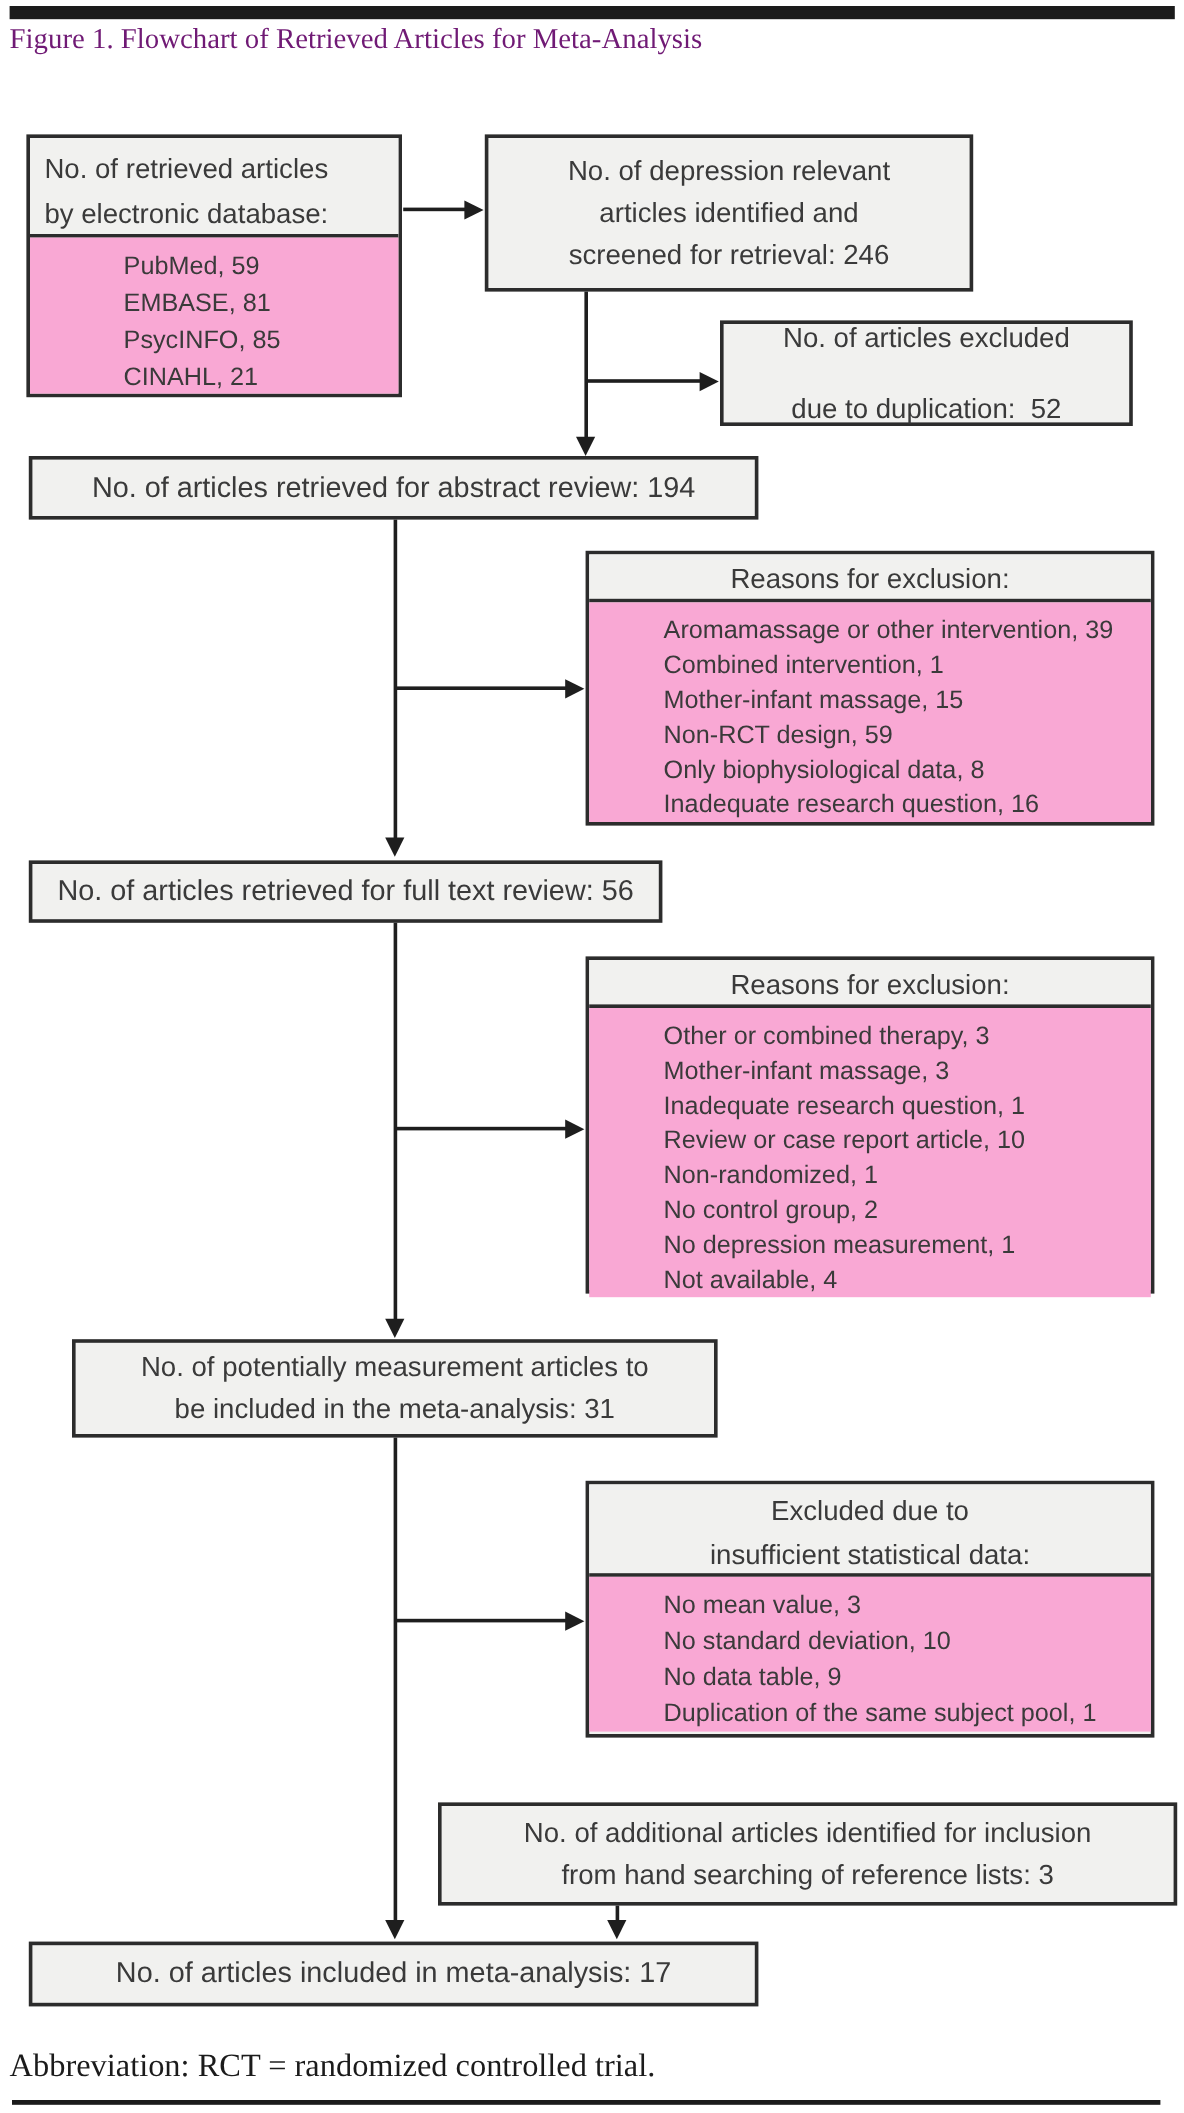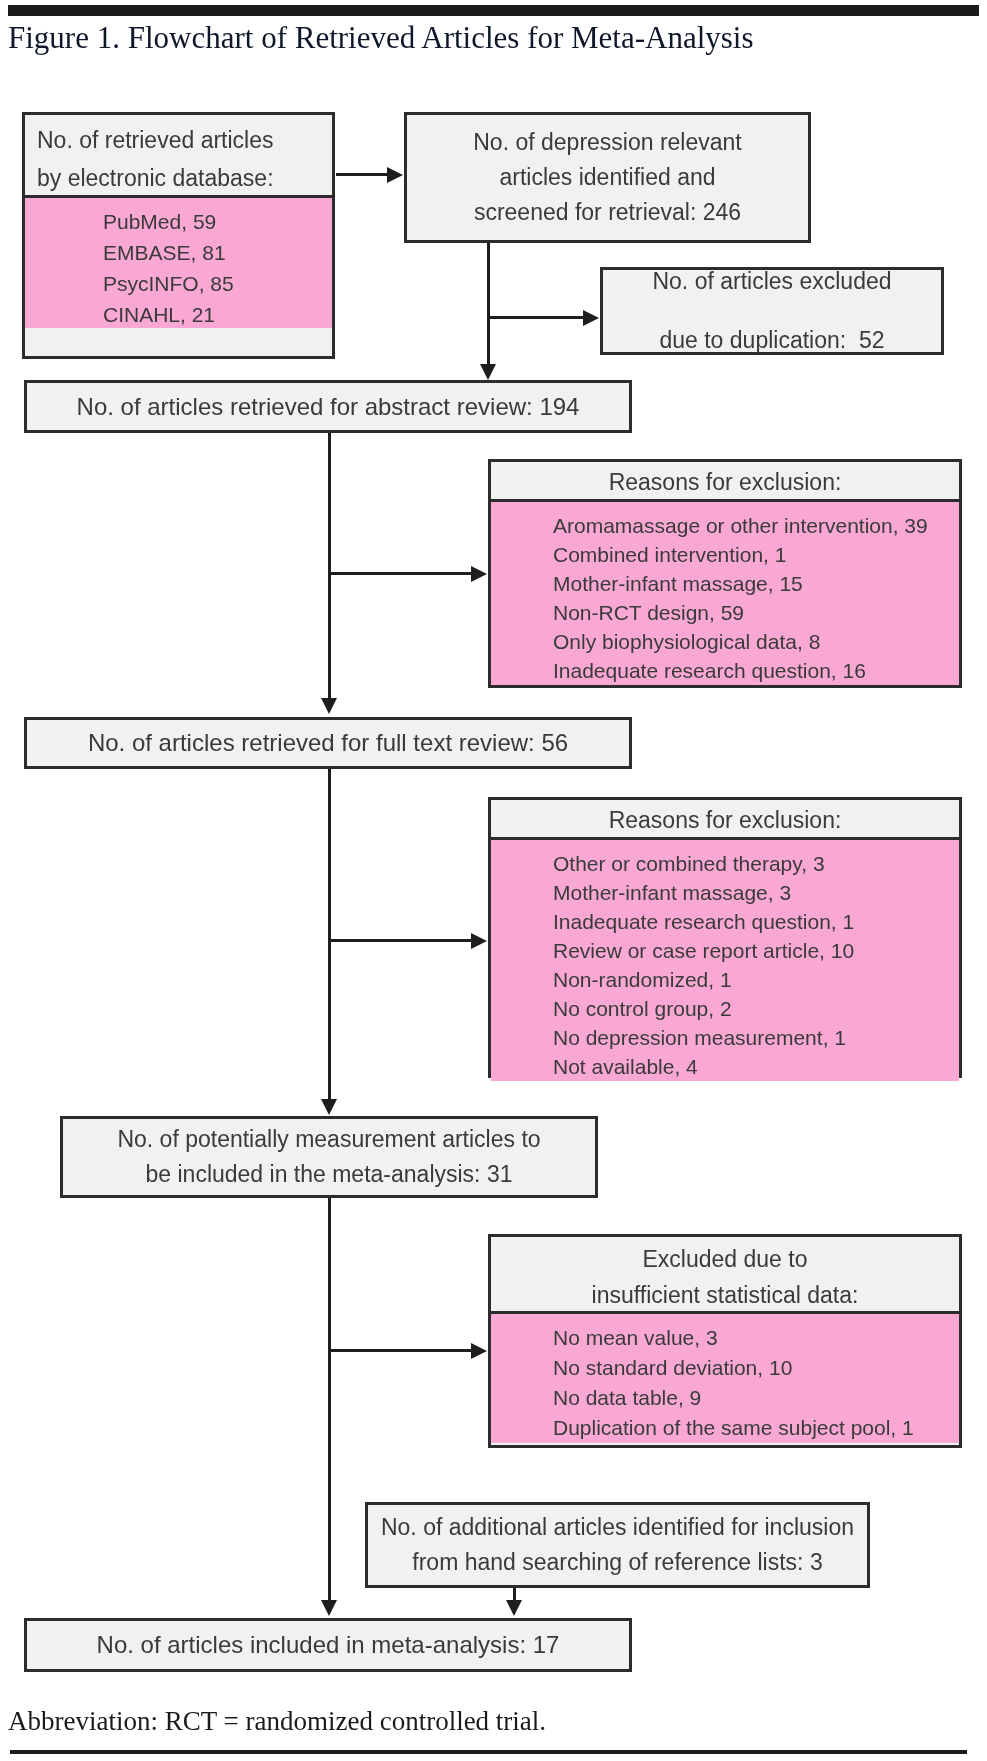--- a/index.html
+++ b/index.html
@@ -3,22 +3,22 @@
 <meta charset="utf-8">
 <style>
   html,body { margin:0; padding:0; background:#ffffff; }
   #page {
     position:relative; width:987px; height:1761px; background:#ffffff;
     font-family:"Liberation Sans", sans-serif; overflow:hidden;
   }
   .rule { position:absolute; background:#1b1b1b; }
   .title {
     position:absolute; left:8px; top:20px; width:975px;
-    font-family:"Liberation Serif", serif; font-size:31px; font-weight:400;
-    color:#0f172a; letter-spacing:0px;
+    font-family:"Liberation Serif", serif; font-size:24px; font-weight:400;
+    color:#701a75; letter-spacing:0px;
   }
   .footnote {
     position:absolute; left:8px; top:1706px; width:975px;
     font-family:"Liberation Serif", serif; font-size:27px; color:#1b1b1b;
   }
   .box {
     position:absolute; box-sizing:border-box;
     border:3px solid #2c2c2c; background:#f1f1ef; color:#3a3a3a;
   }
   .center { text-align:center; }
@@ -57,21 +57,21 @@
 </style>
 </head>
 <body>
 
 <div id="page">
 
   <div class="rule" style="left:8px; top:5px; width:971px; height:11px;"></div>
 
   <div class="title">Figure 1. Flowchart of Retrieved Articles for Meta-Analysis</div>
 
-  <div class="box" id="db-box" style="left:22px; top:112px; width:313px; height:247px;">
+  <div class="box" id="db-box" style="left:22px; top:112px; width:313px; height:219px;">
     <div class="box-header">
         <div class="hdr-line">No. of retrieved articles</div>
         <div class="hdr-line">by electronic database:</div>
       </div>
     <div class="box-body">
         <div class="item-line">PubMed, 59</div>
         <div class="item-line">EMBASE, 81</div>
         <div class="item-line">PsycINFO, 85</div>
         <div class="item-line">CINAHL, 21</div>
       </div>
@@ -112,21 +112,21 @@
     <div class="box-body">
         <div class="item-line">Aromamassage or other intervention, 39</div>
         <div class="item-line">Combined intervention, 1</div>
         <div class="item-line">Mother-infant massage, 15</div>
         <div class="item-line">Non-RCT design, 59</div>
         <div class="item-line">Only biophysiological data, 8</div>
         <div class="item-line">Inadequate research question, 16</div>
       </div>
   </div>
 
-  <div class="box vcenter center big" style="left:24px; top:717px; width:608px; height:52px;">
+  <div class="box vcenter center big" style="left:24px; top:717px; width:528px; height:52px;">
     <div class="line">No. of articles retrieved for full text review: 56</div>
   </div>
 
   <div class="vline" style="left:328px; top:769px; height:331px;"></div>
   <div class="arrow-down" style="left:321px; top:1099px;"></div>
 
   <div class="hline" style="left:330px; top:939px; width:143px;"></div>
   <div class="arrow-right" style="left:471px; top:933px;"></div>
 
   <div class="box reasons" style="left:488px; top:797px; width:474px; height:281px;">
@@ -160,21 +160,21 @@
         <div class="hdr-line">insufficient statistical data:</div>
       </div>
     <div class="box-body">
         <div class="item-line">No mean value, 3</div>
         <div class="item-line">No standard deviation, 10</div>
         <div class="item-line">No data table, 9</div>
         <div class="item-line">Duplication of the same subject pool, 1</div>
       </div>
   </div>
 
-  <div class="box vcenter center ml" style="left:365px; top:1502px; width:505px; height:86px;">
+  <div class="box vcenter center ml" style="left:365px; top:1502px; width:616px; height:86px;">
       <div class="line">No. of additional articles identified for inclusion</div>
       <div class="line">from hand searching of reference lists: 3</div>
     </div>
 
   <div class="vline" style="left:513px; top:1588px; height:13px;"></div>
   <div class="arrow-down" style="left:506px; top:1600px;"></div>
 
   <div class="box vcenter center big" style="left:24px; top:1618px; width:608px; height:54px;">
     <div class="line">No. of articles included in meta-analysis: 17</div>
   </div>

